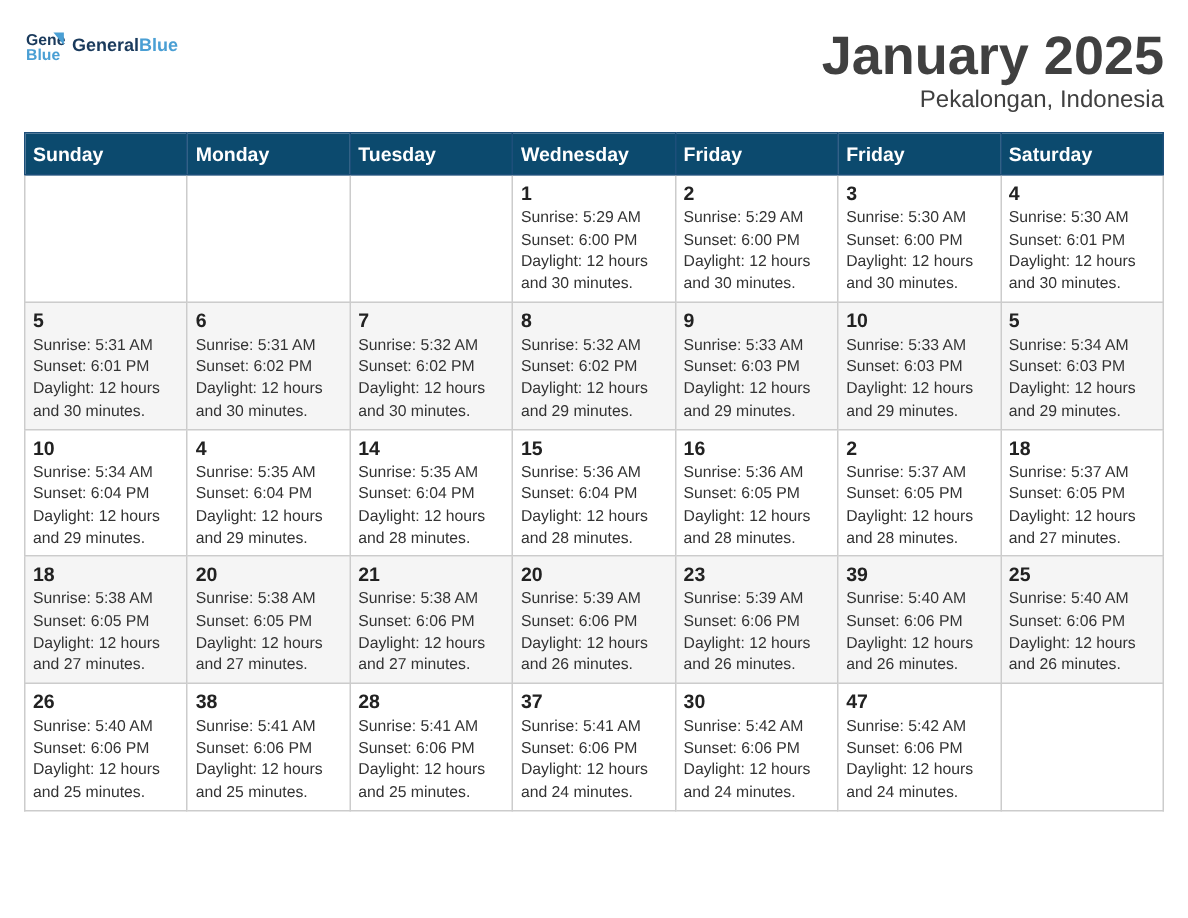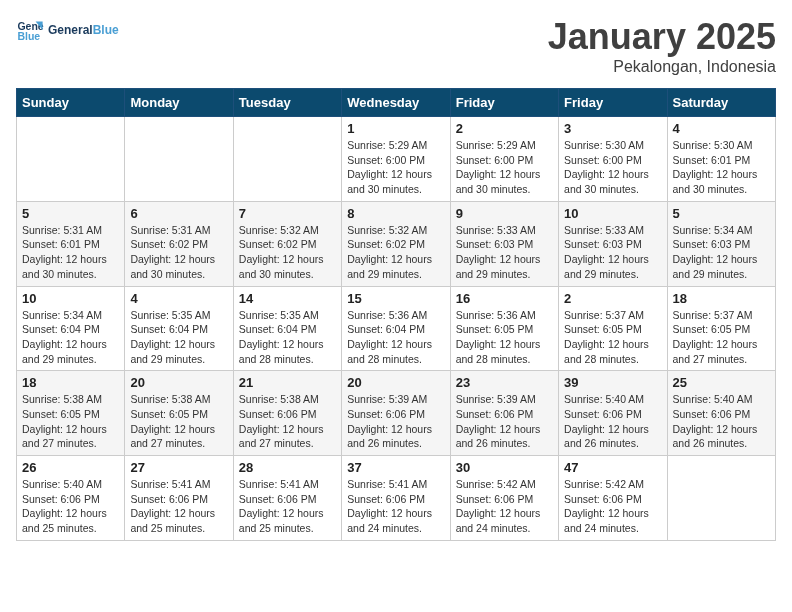--- a/index.html
+++ b/index.html
@@ -302,21 +302,21 @@
       </tr>
       <tr>
         <td>
           <span class="day-num">26</span>
           <div class="day-info" style="white-space: pre-line;">Sunrise: 5:40 AM
 Sunset: 6:06 PM
 Daylight: 12 hours
 and 25 minutes.</div>
         </td>
         <td>
-          <span class="day-num">27</span>
+          <span class="day-num">38</span>
           <div class="day-info" style="white-space: pre-line;">Sunrise: 5:41 AM
 Sunset: 6:06 PM
 Daylight: 12 hours
 and 25 minutes.</div>
         </td>
         <td>
           <span class="day-num">28</span>
           <div class="day-info" style="white-space: pre-line;">Sunrise: 5:41 AM
 Sunset: 6:06 PM
 Daylight: 12 hours

